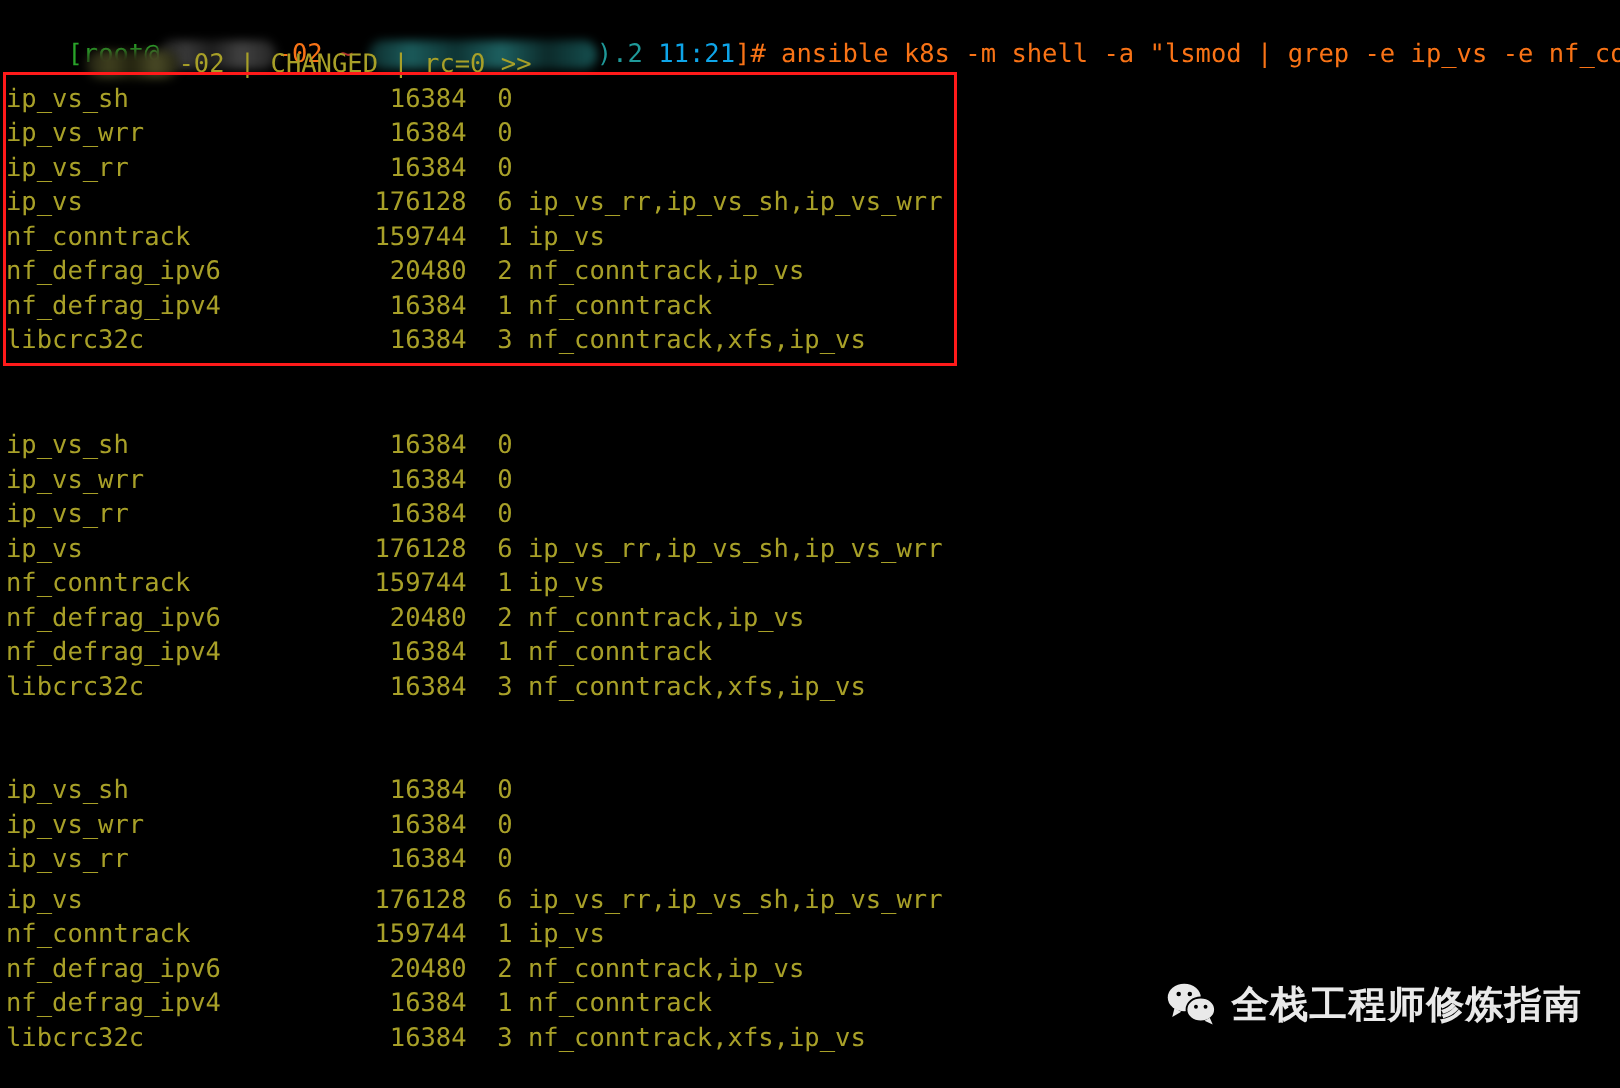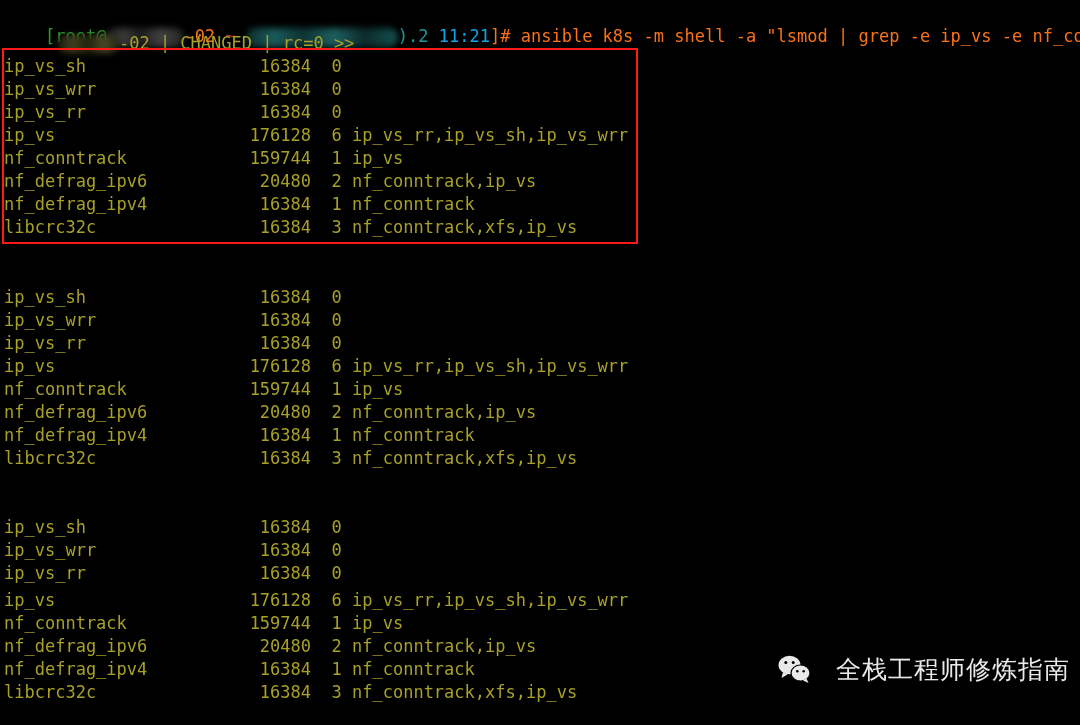--- a/index.html
+++ b/index.html
@@ -64,25 +64,26 @@
     border: 2px solid #ff1a1a;
     box-sizing: border-box;
     pointer-events: none;
   }
 
   
   #watermark {
     position: absolute;
     display: flex;
     align-items: center;
-    gap: 24px;
+    gap: 9px;
     color: #e9e9e9;
     font-family: "DejaVu Sans", "Liberation Sans", sans-serif;
     font-size: 25px;
     letter-spacing: 1px;
+    font-weight: bold;
   }
   #wechat-logo {
     display: block;
   }
 </style>
 </head>
 <body>
 
 <div id="terminal">
 

